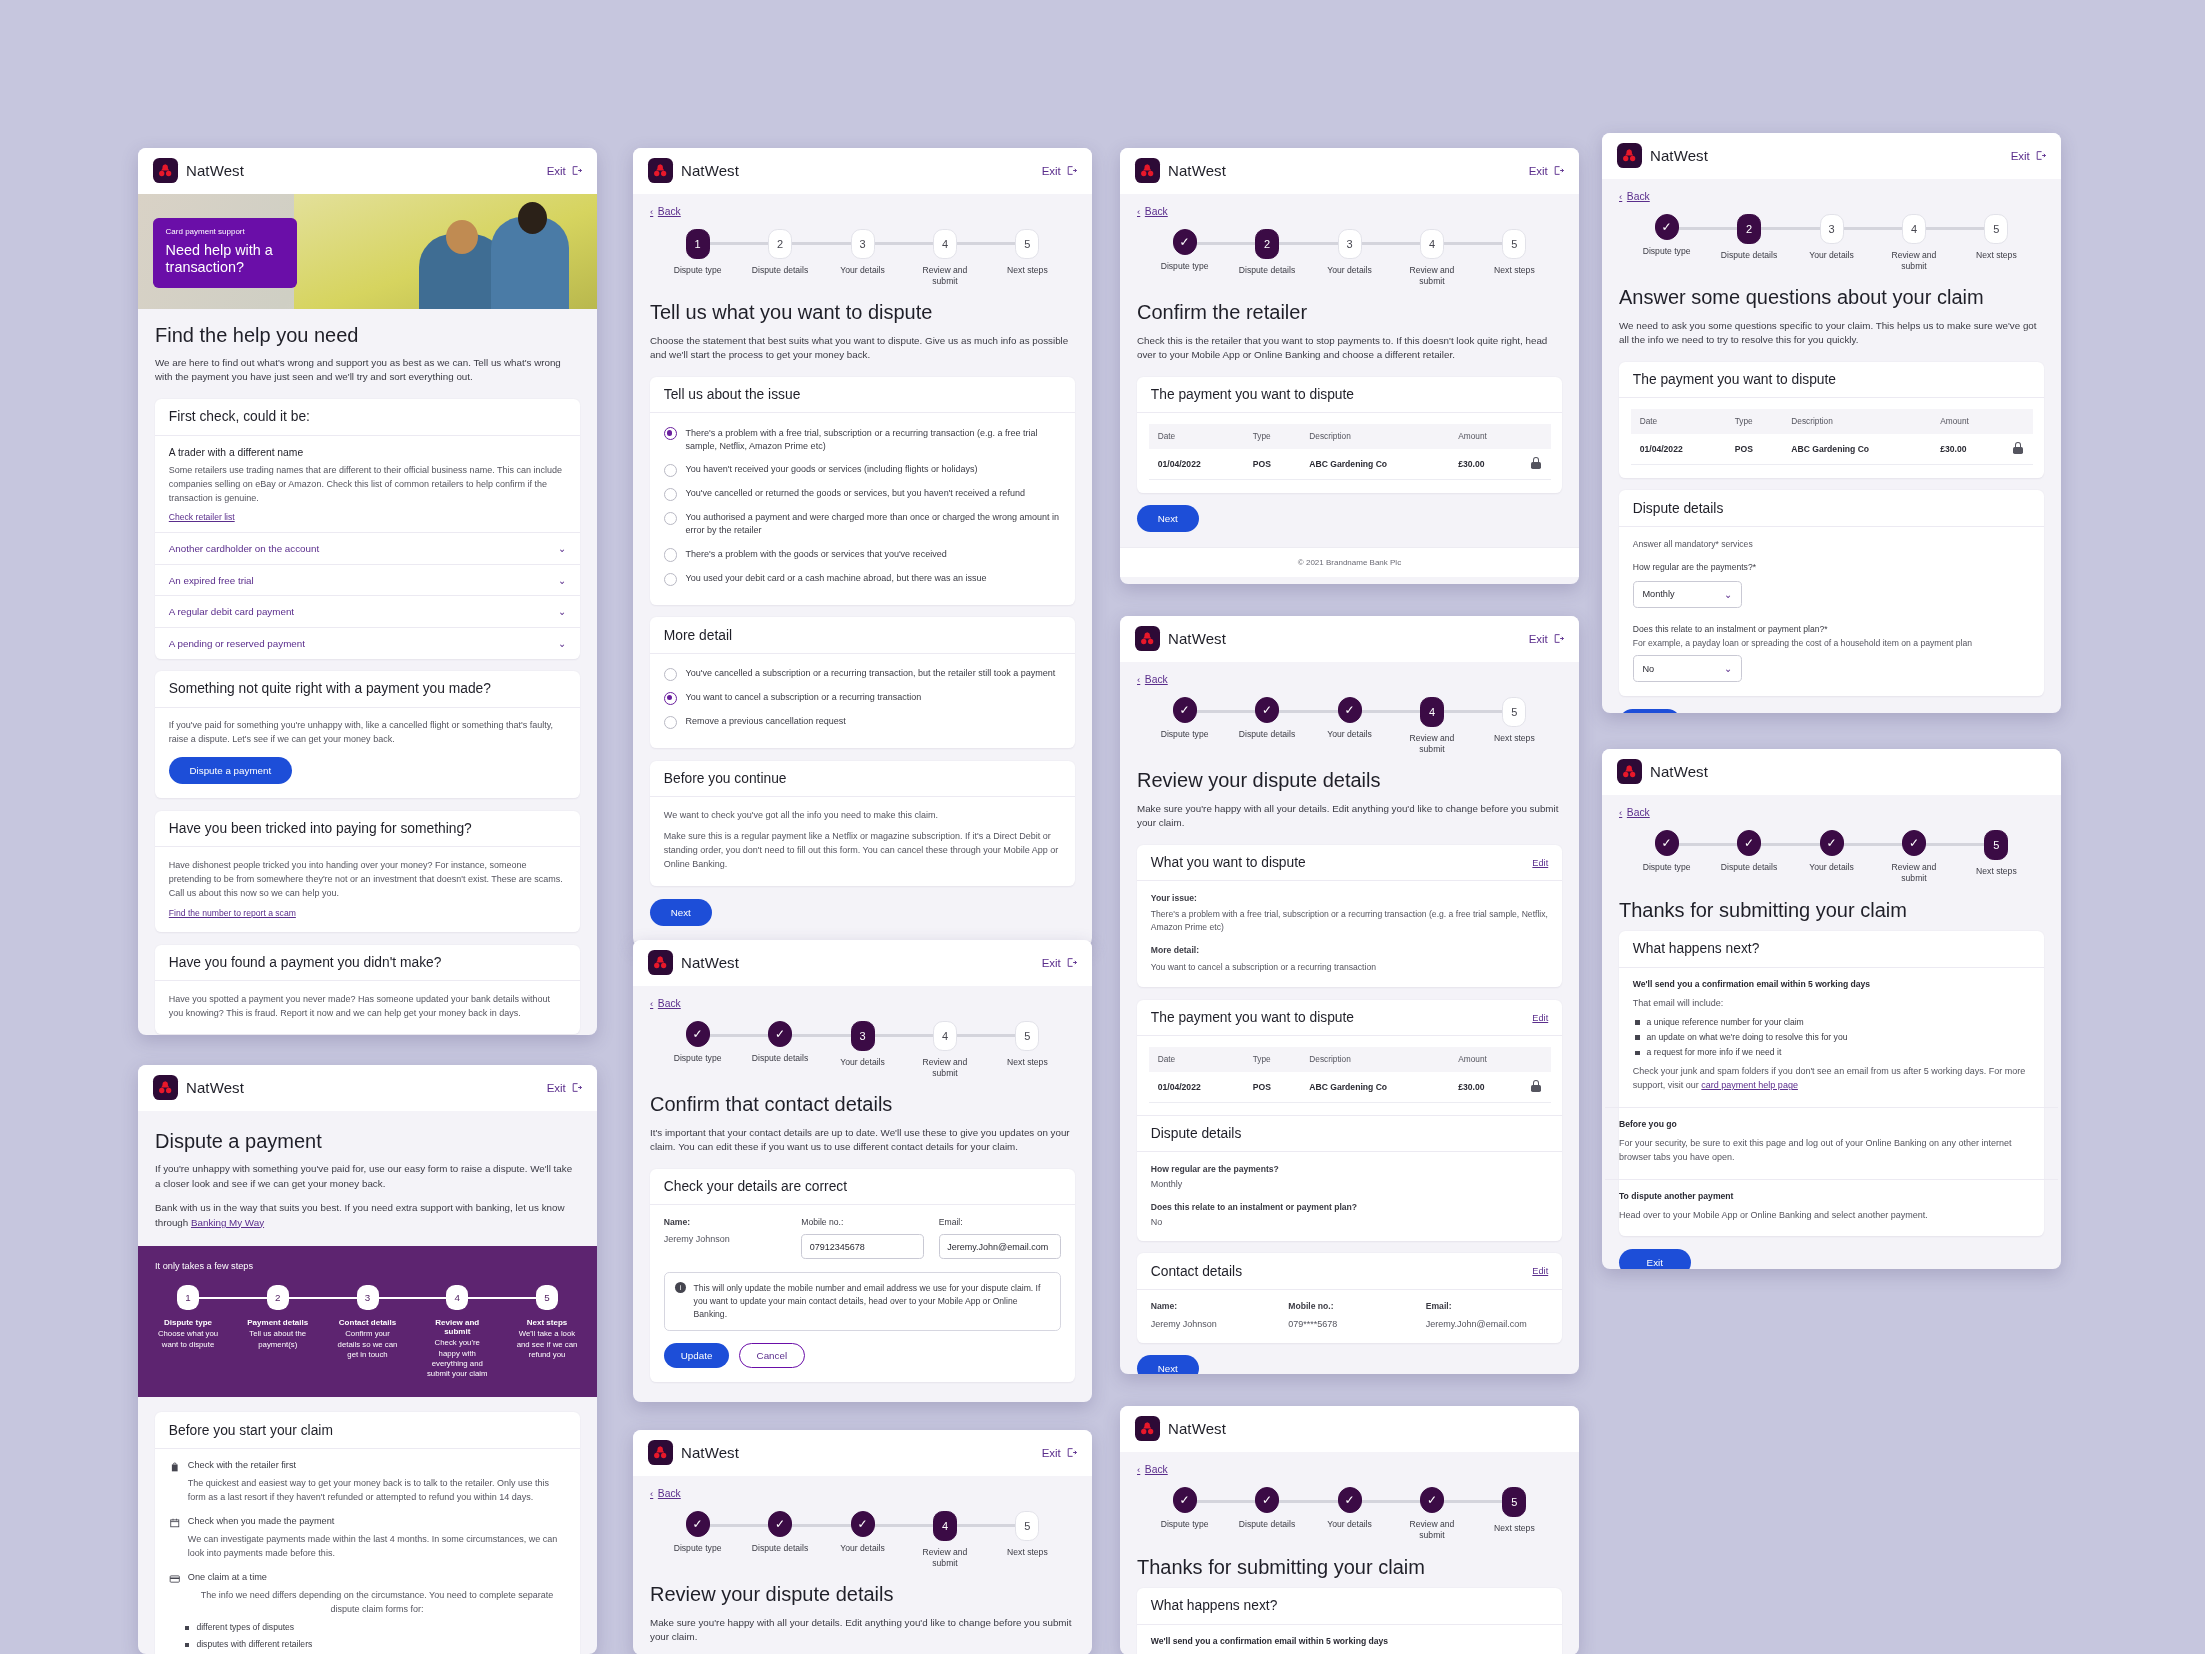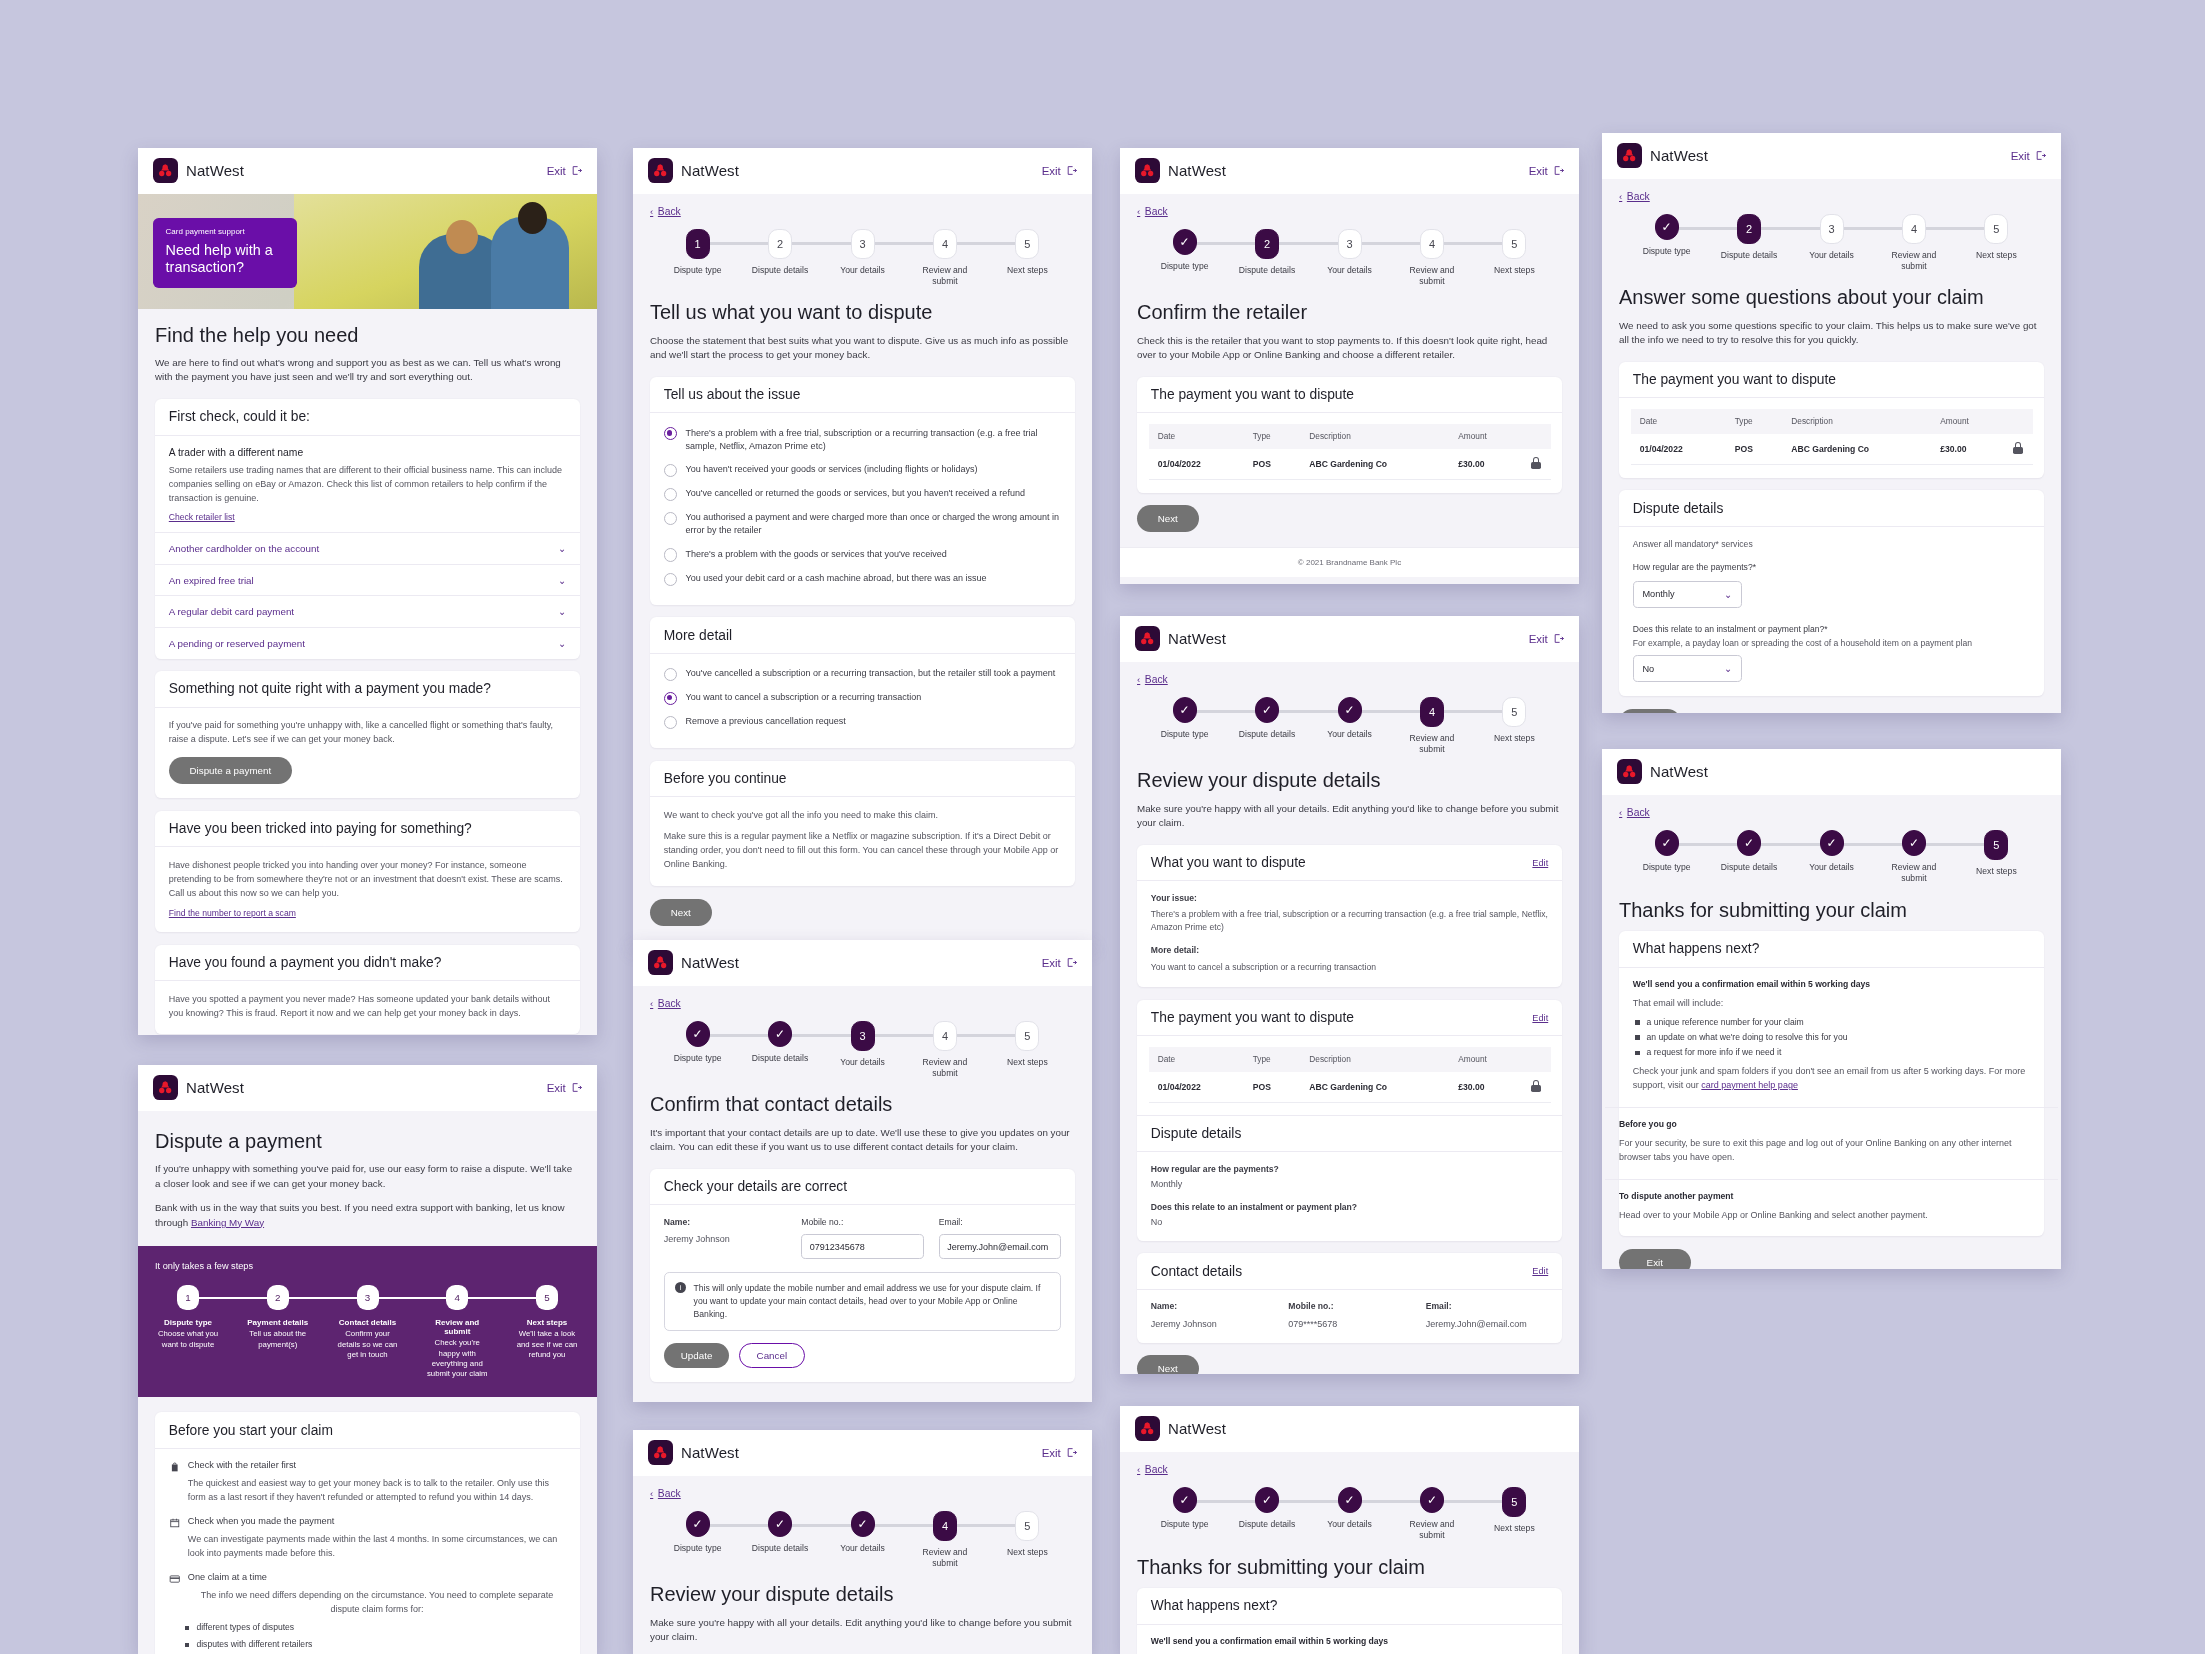--- a/index.html
+++ b/index.html
@@ -8,21 +8,21 @@
     background:#c6c6de;
     font-family:"Liberation Sans", sans-serif;
     color:#2d2d33;
     overflow:hidden;
   }
   .board { position:relative; width:2205px; height:1655px; }
 
   .card {
     position:absolute;
     background:#f4f3f8;
-    border-radius:0;
+    border-radius:8px;
     overflow:hidden;
     box-shadow:0 5.7px 17px rgba(70,60,110,.22);
     font-size:9.8px;
   }
 
   
   .topbar {
     background:#fff;
     display:flex; align-items:center; justify-content:space-between;
     padding:10.3px 15px;
@@ -93,21 +93,21 @@
   .radio.on { border-color:#6a1f9e; border-width:1.7px; }
   .radio.on::after {
     content:""; position:absolute; left:2.3px; top:2.3px;
     width:5.2px; height:5.2px; border-radius:50%; background:#6a1f9e;
   }
   .radio-label { font-size:9px; line-height:1.45; color:#3b3b44; }
 
   
   .btn {
     display:inline-flex; align-items:center; justify-content:center;
-    background:#737373; color:#fff; border:none; border-radius:17px;
+    background:#1d4ed8; color:#fff; border:none; border-radius:17px;
     padding:8px 20.7px; font-size:9.8px; font-family:inherit; cursor:pointer;
   }
   .btn.ghost { background:#fff; color:#5a2d8c; border:1.1px solid #6a0ea8; }
 
   
   .acc-row {
     padding:9.8px 13.8px; border-bottom:0.6px solid #eceaf2;
     display:flex; justify-content:space-between; align-items:center;
     color:#5a2d8c; font-size:9.8px;
   }

